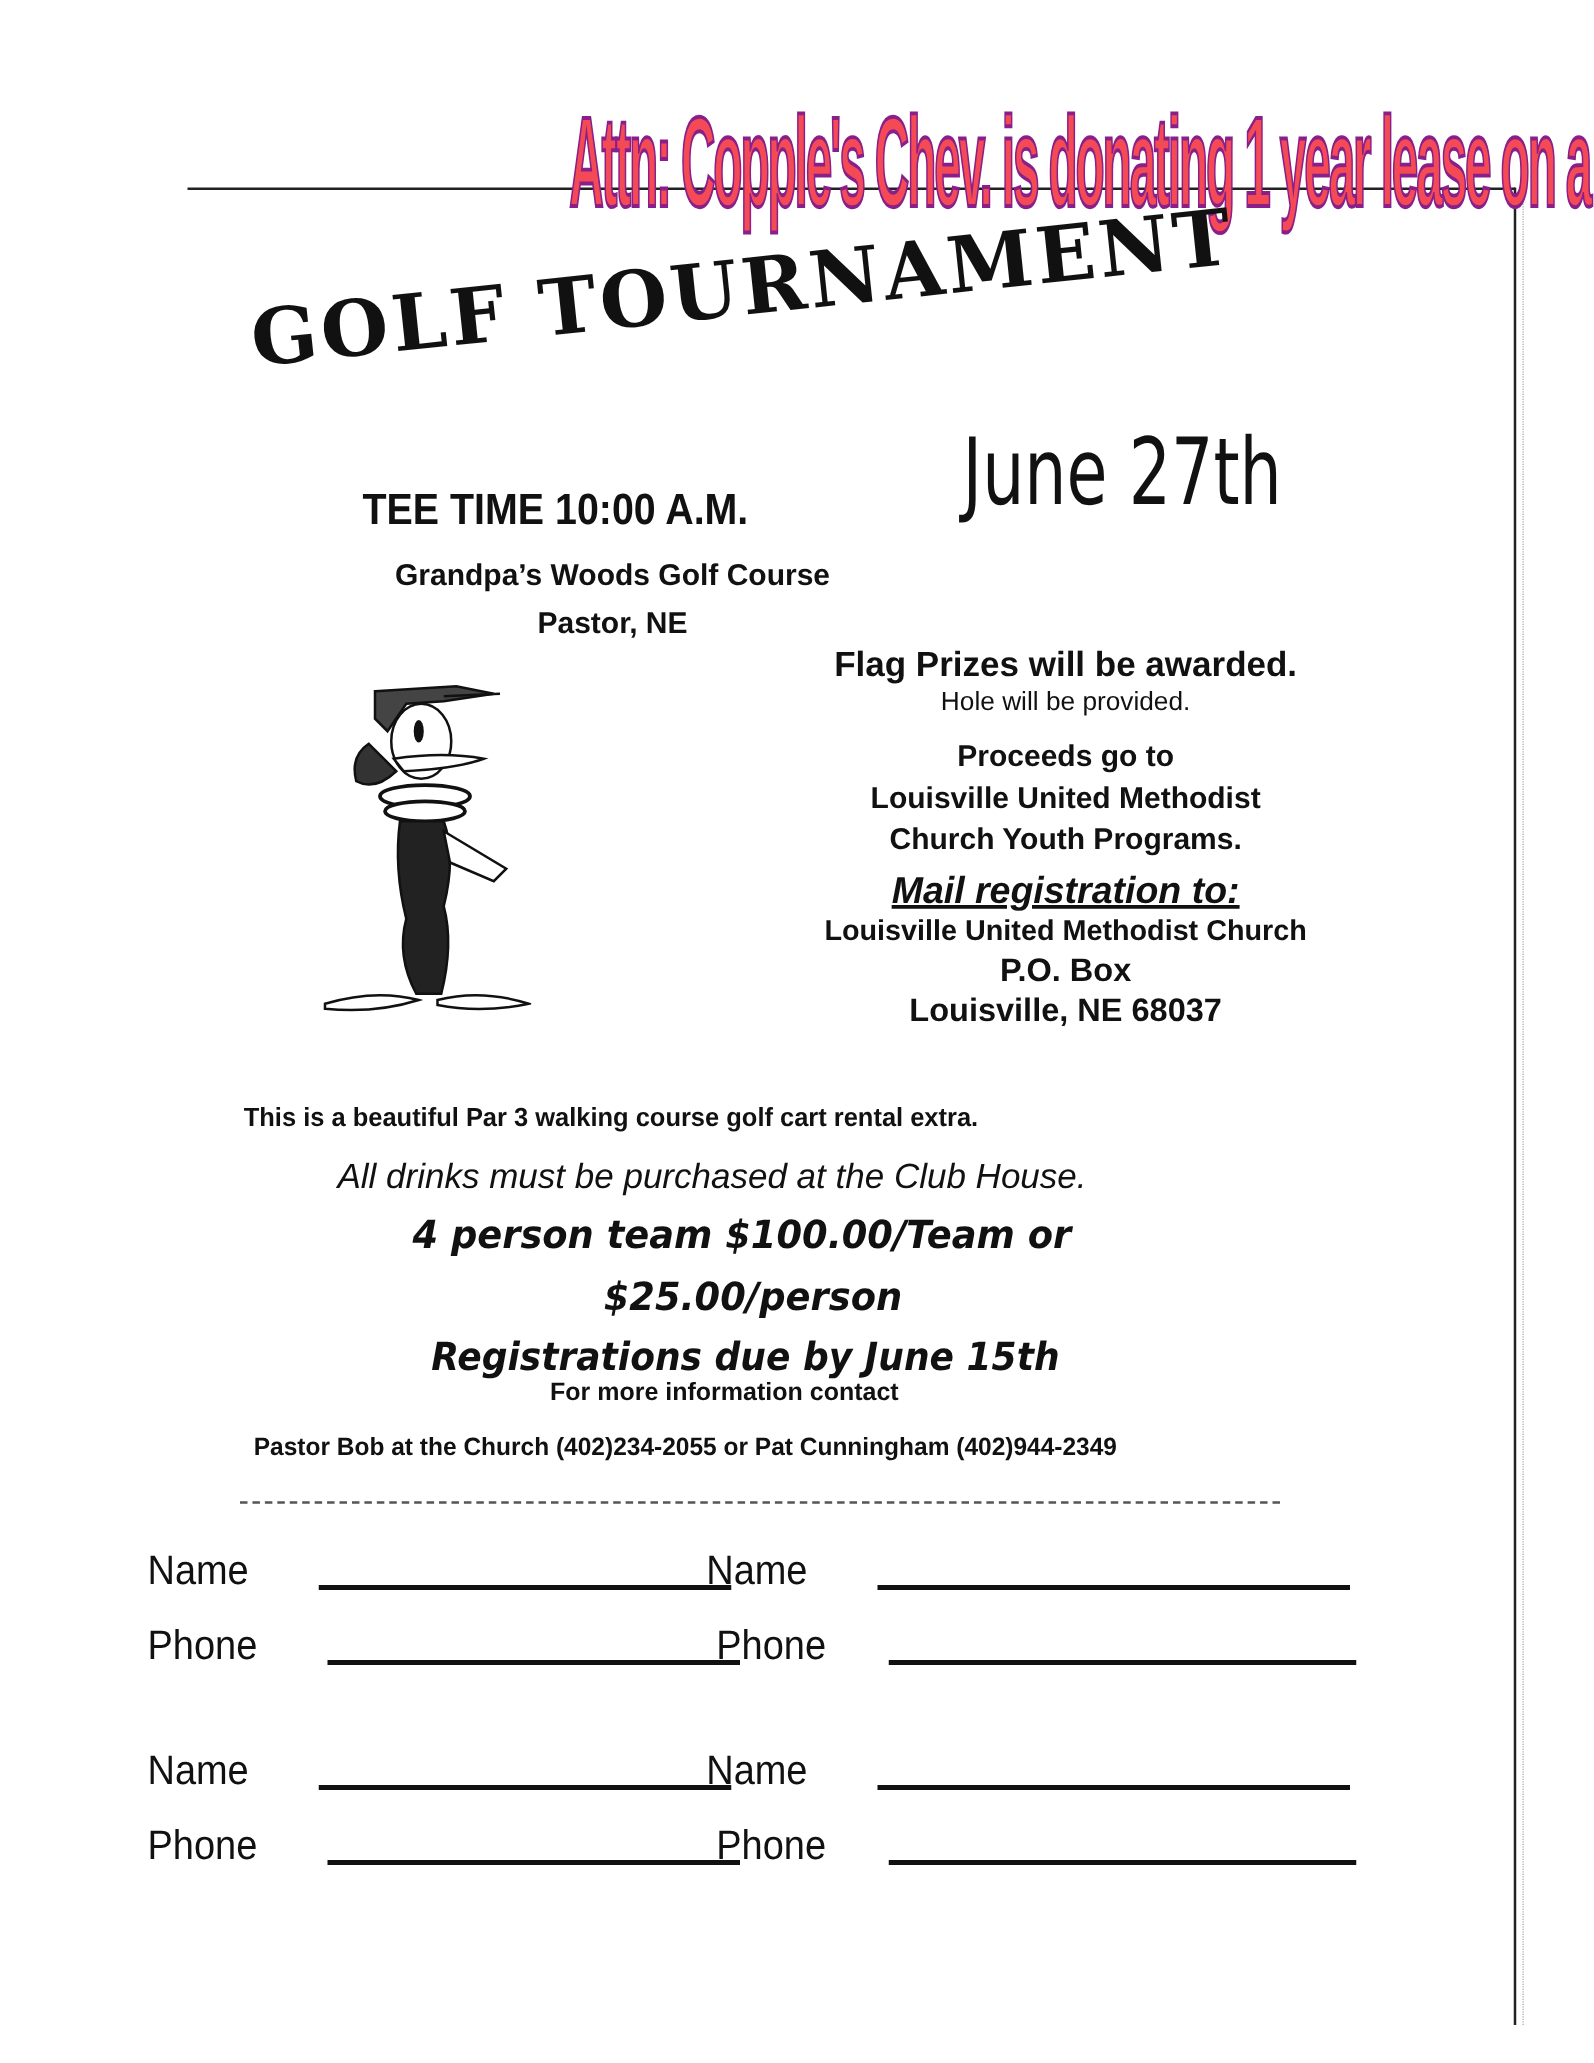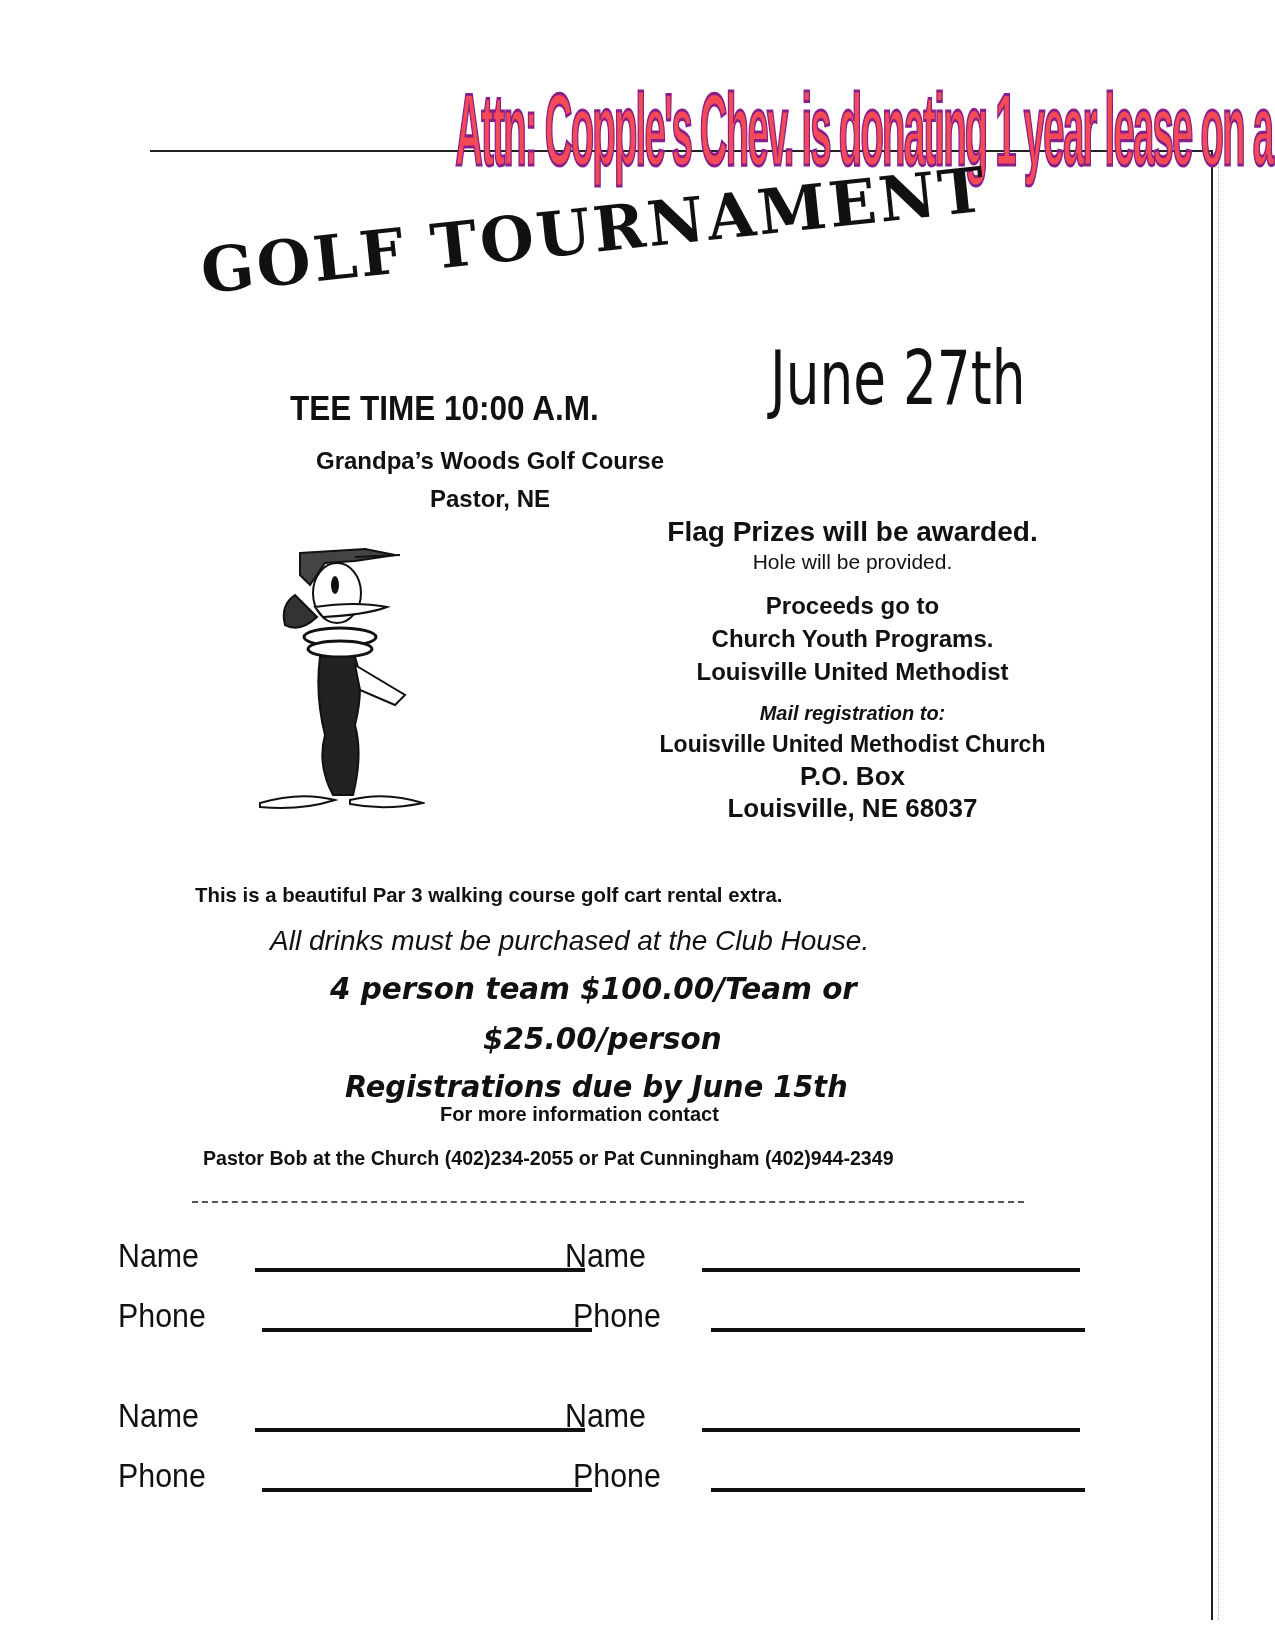--- a/index.html
+++ b/index.html
@@ -41,21 +41,21 @@
   }
   .tee { left: 290px; top: 388px; font-size: 35px; font-weight: bold; transform: scaleX(0.9); transform-origin: left top; white-space: nowrap; }
   .course { left: 240px; top: 442px; width: 500px; text-align: center; font-size: 24px; font-weight: bold; line-height: 38px; }
 
   .mascot { left: 255px; top: 545px; width: 170px; height: 270px; }
 
   .right-col { left: 630px; top: 515px; width: 445px; text-align: center; }
   .flag { font-size: 28px; font-weight: bold; line-height: 34px; }
   .lunch { font-size: 21px; line-height: 26px; margin-bottom: 14px; }
   .proceeds { font-size: 24px; font-weight: bold; line-height: 33px; margin-bottom: 10px; }
-  .mail-label { font-size: 20px; font-weight: bold; font-style: italic; line-height: 30px; }
+  .mail-label { font-size: 30px; font-weight: bold; font-style: italic; text-decoration: underline; line-height: 30px; }
   .mail-addr { font-size: 23px; font-weight: bold; line-height: 32px; }
   .mail-addr .big { font-size: 26px; }
 
   .par { left: 195px; top: 883px; width: 850px; font-size: 21px; font-weight: bold; white-space: nowrap; transform: scaleX(0.97); transform-origin: left top; }
   .drinks { left: 270px; top: 925px; font-size: 28px; font-style: italic; white-space: nowrap; }
   .fee1 { left: 330px; top: 970px; font-family: "DejaVu Sans", sans-serif; font-style: italic; font-weight: bold; font-size: 31px; white-space: nowrap; transform: scaleX(0.95); transform-origin: left top; }
   .fee2 { left: 483px; top: 1020px; font-family: "DejaVu Sans", sans-serif; font-style: italic; font-weight: bold; font-size: 31px; white-space: nowrap; transform: scaleX(0.95); transform-origin: left top; }
   .due { left: 345px; top: 1068px; font-family: "DejaVu Sans", sans-serif; font-style: italic; font-weight: bold; font-size: 31px; white-space: nowrap; transform: scaleX(0.93); transform-origin: left top; }
   .more { left: 440px; top: 1103px; width: 360px; text-align: left; font-size: 20px; font-weight: bold; white-space: nowrap; }
   .contact { left: 203px; top: 1147px; font-size: 20px; font-weight: bold; white-space: nowrap; transform: scaleX(0.98); transform-origin: left top; }
@@ -108,22 +108,22 @@
     <path d="M5 258 Q45 246 80 255 Q45 266 5 262 Z" fill="#fff" stroke="#111" stroke-width="2"></path>
     <path d="M95 255 Q130 246 168 258 Q130 266 95 259 Z" fill="#fff" stroke="#111" stroke-width="2"></path>
   </svg>
 </div>
 
 <div class="abs right-col">
   <div class="flag">Flag Prizes will be awarded.</div>
   <div class="lunch">Hole will be provided.</div>
   <div class="proceeds">
     <div>Proceeds go to</div>
+    <div>Louisville United Methodist</div>
     <div>Church Youth Programs.</div>
-    <div>Louisville United Methodist</div>
   </div>
   <div class="mail-label">Mail registration to:</div>
   <div class="mail-addr">
     <div>Louisville United Methodist Church</div>
     <div class="big">P.O. Box</div>
     <div class="big">Louisville, NE  68037</div>
   </div>
 </div>
 
 <div class="abs par">This is a beautiful Par 3 walking course golf cart rental extra.</div>

